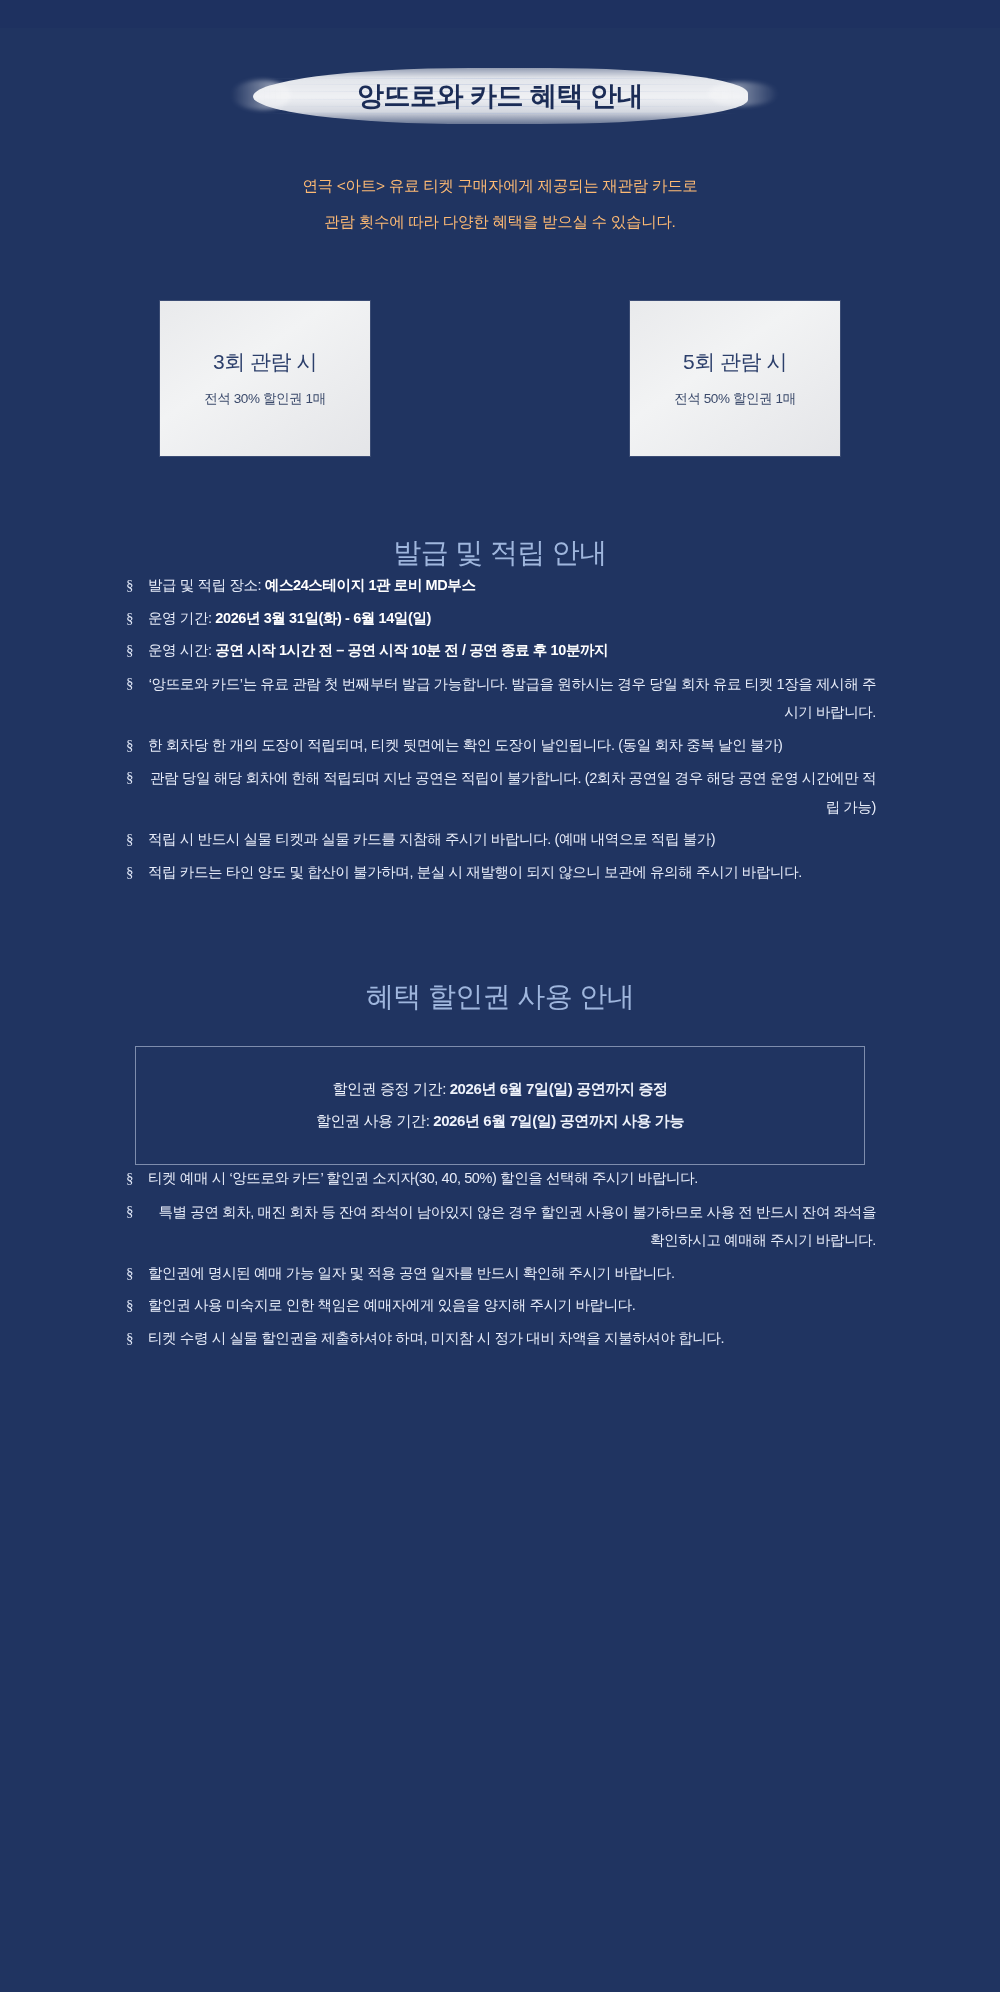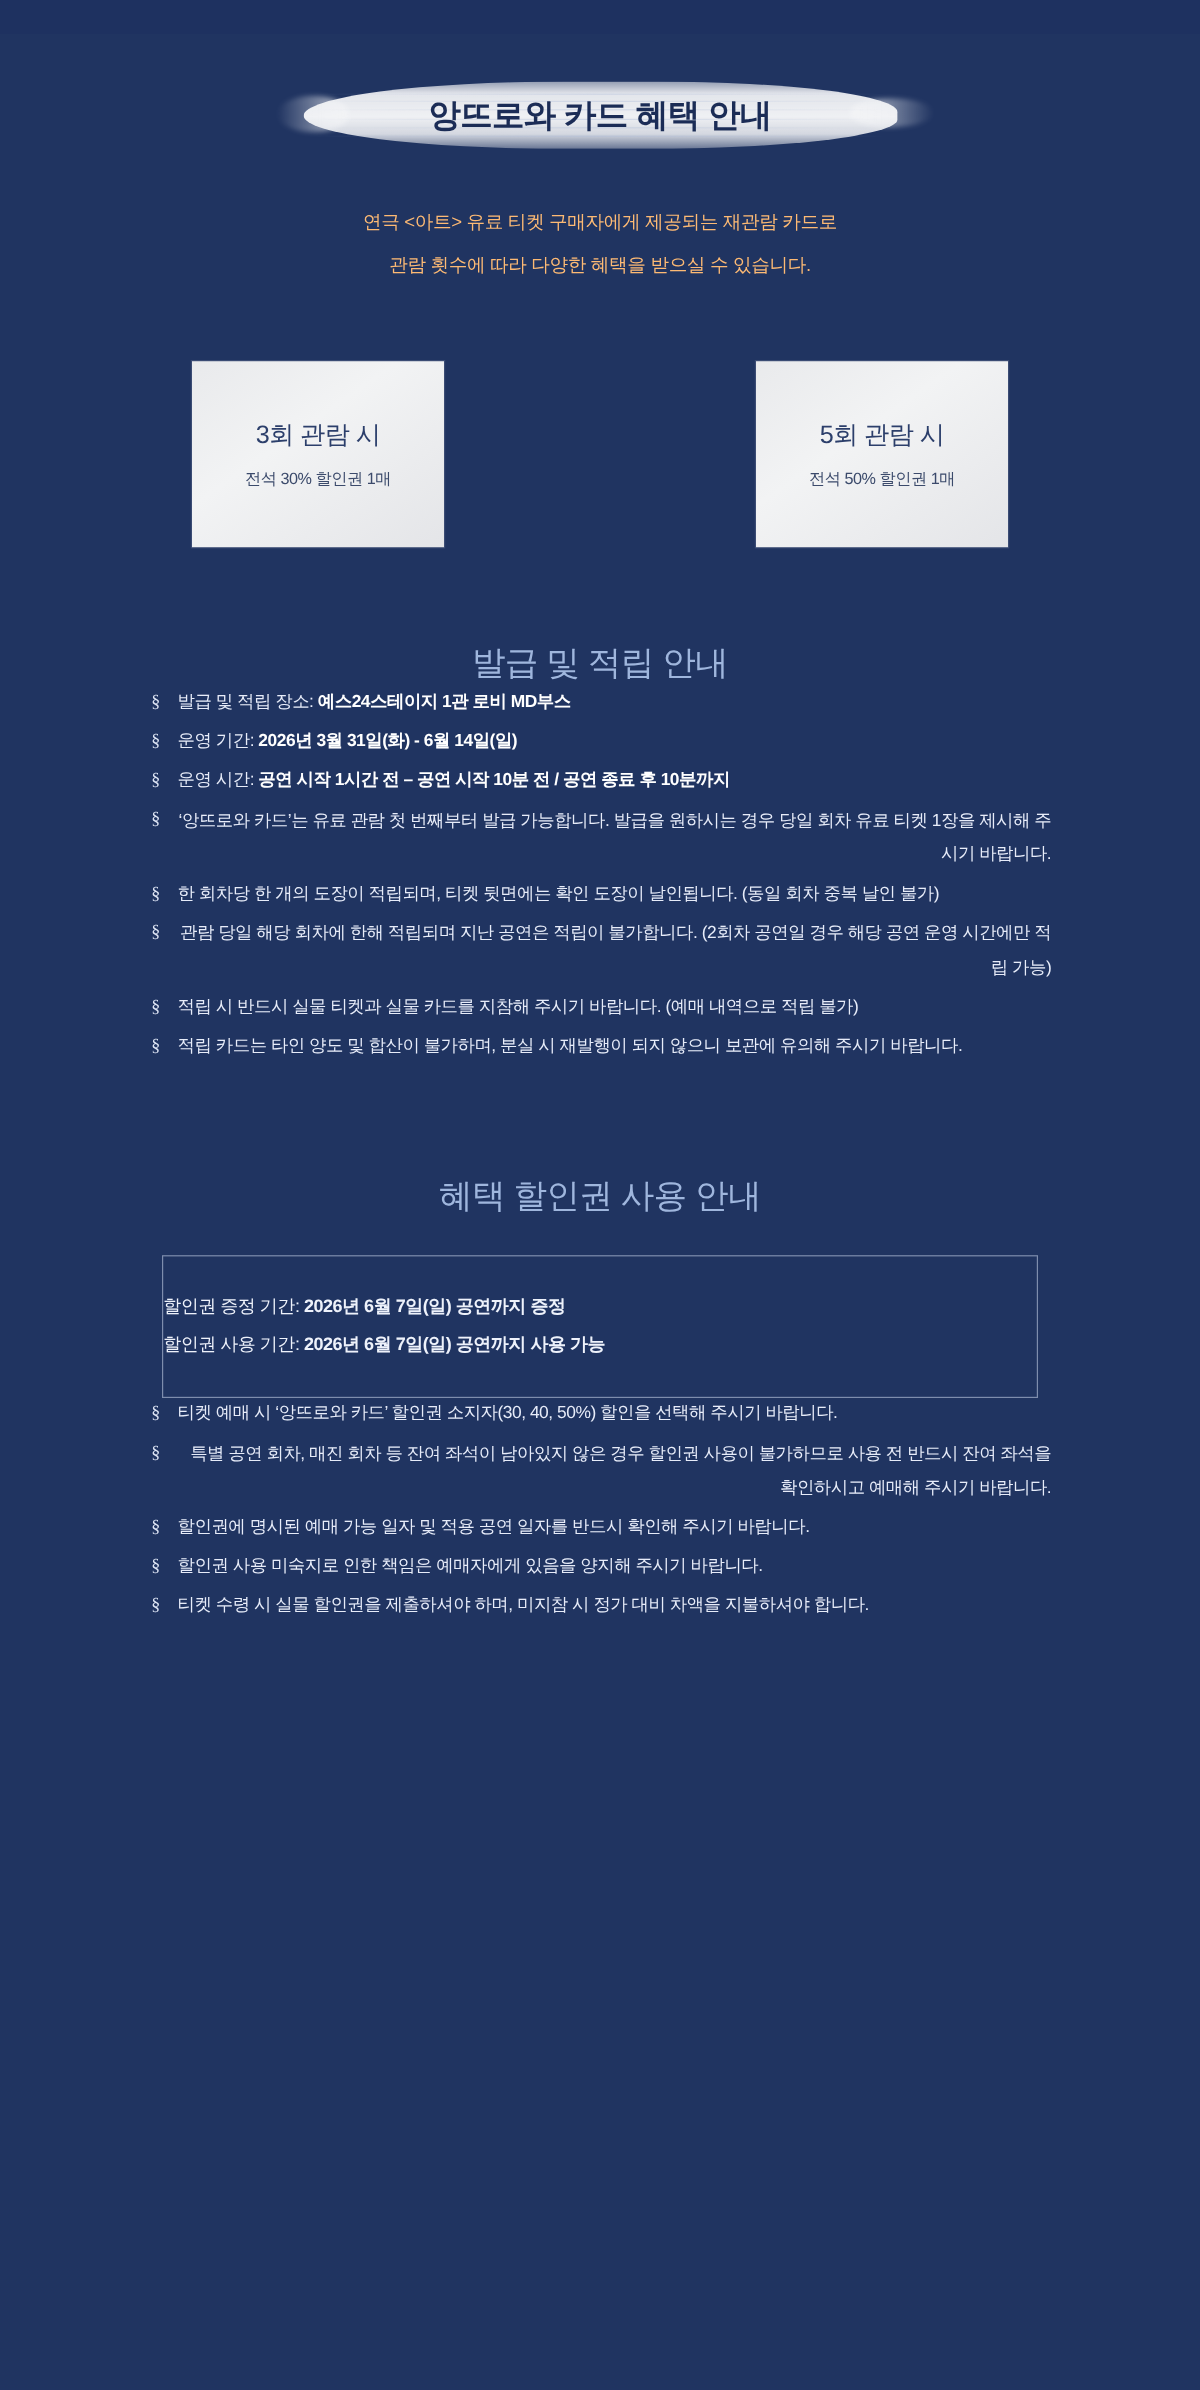--- a/index.html
+++ b/index.html
@@ -179,21 +179,21 @@
   .issue-list { margin-top: 22px; }
   .notice-list { margin-top: 26px; }
   .coupon-list { margin-top: 22px; }
 
   
   .period-box {
     width: 730px;
     margin: 30px 35px 0 35px;
     border: 1px solid #7e8dad;
     padding: 26px 0 28px 0;
-    text-align: left;
+    text-align: center;
   }
   .period-box .row {
     font-size: 15px;
     line-height: 2.1;
     letter-spacing: -0.4px;
     color: #eef2fb;
   }
   .period-box .row b { font-weight: bold; }
 
   .bottom-space { height: 60px; }

